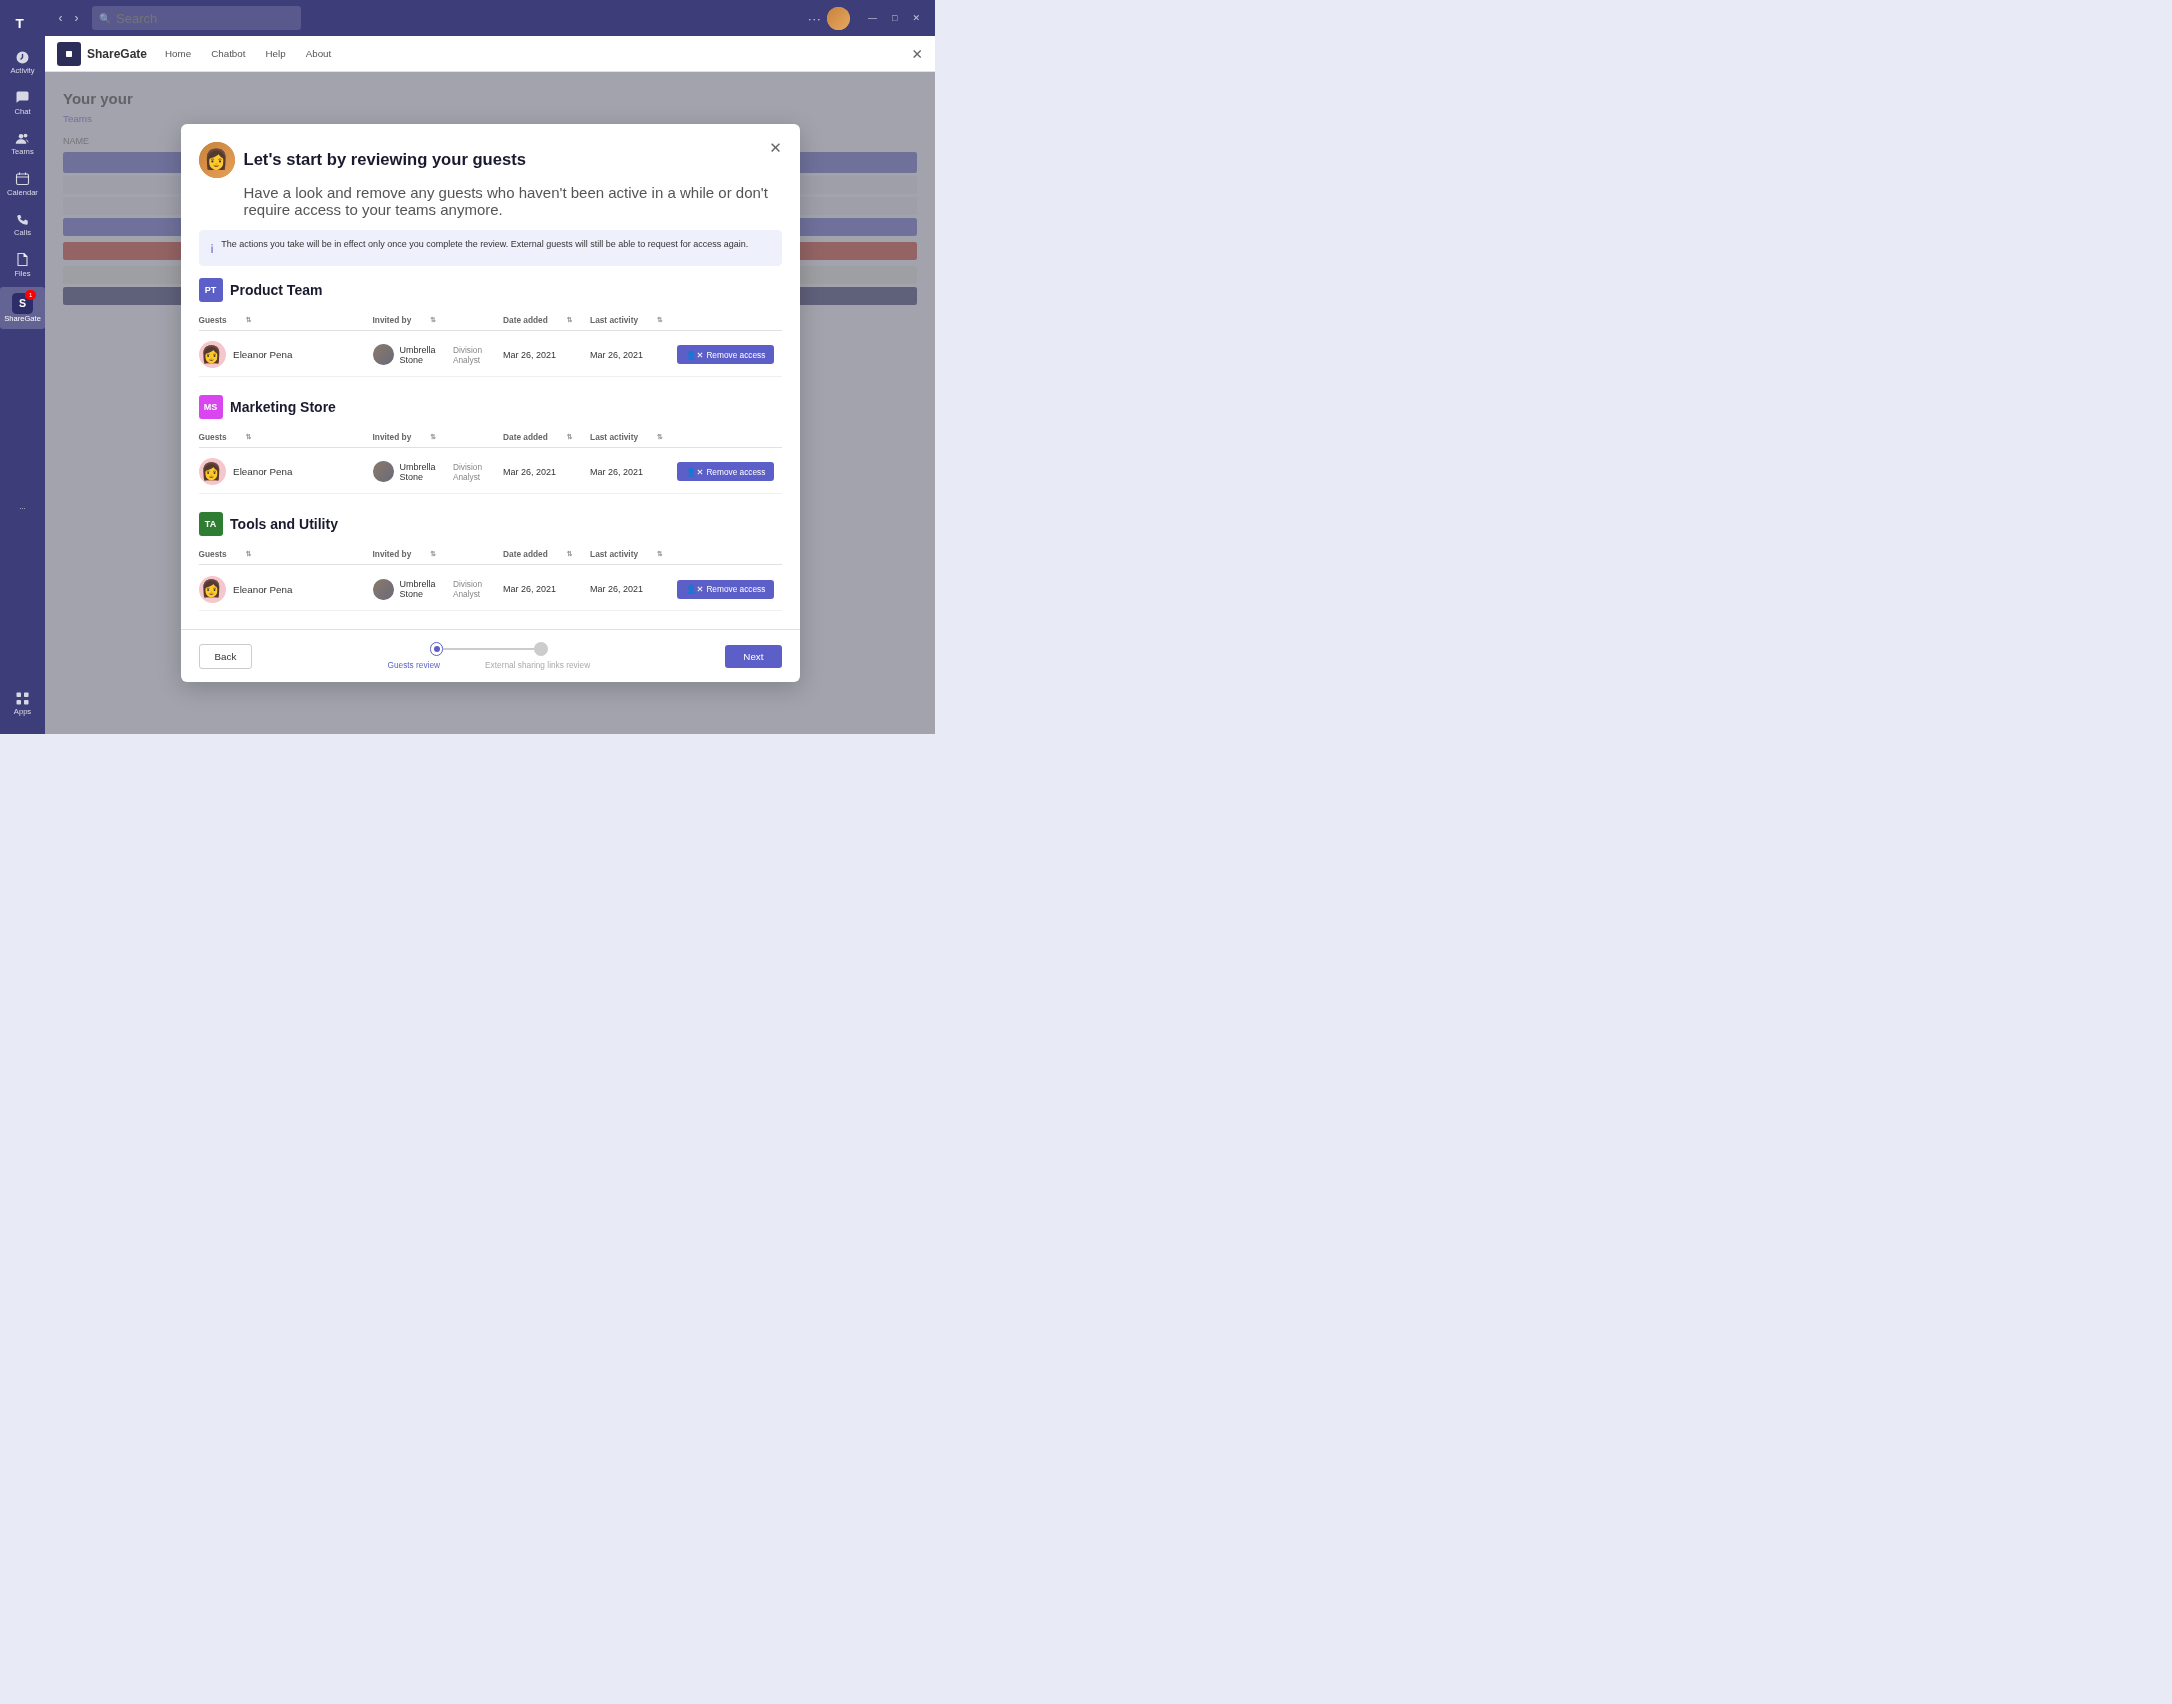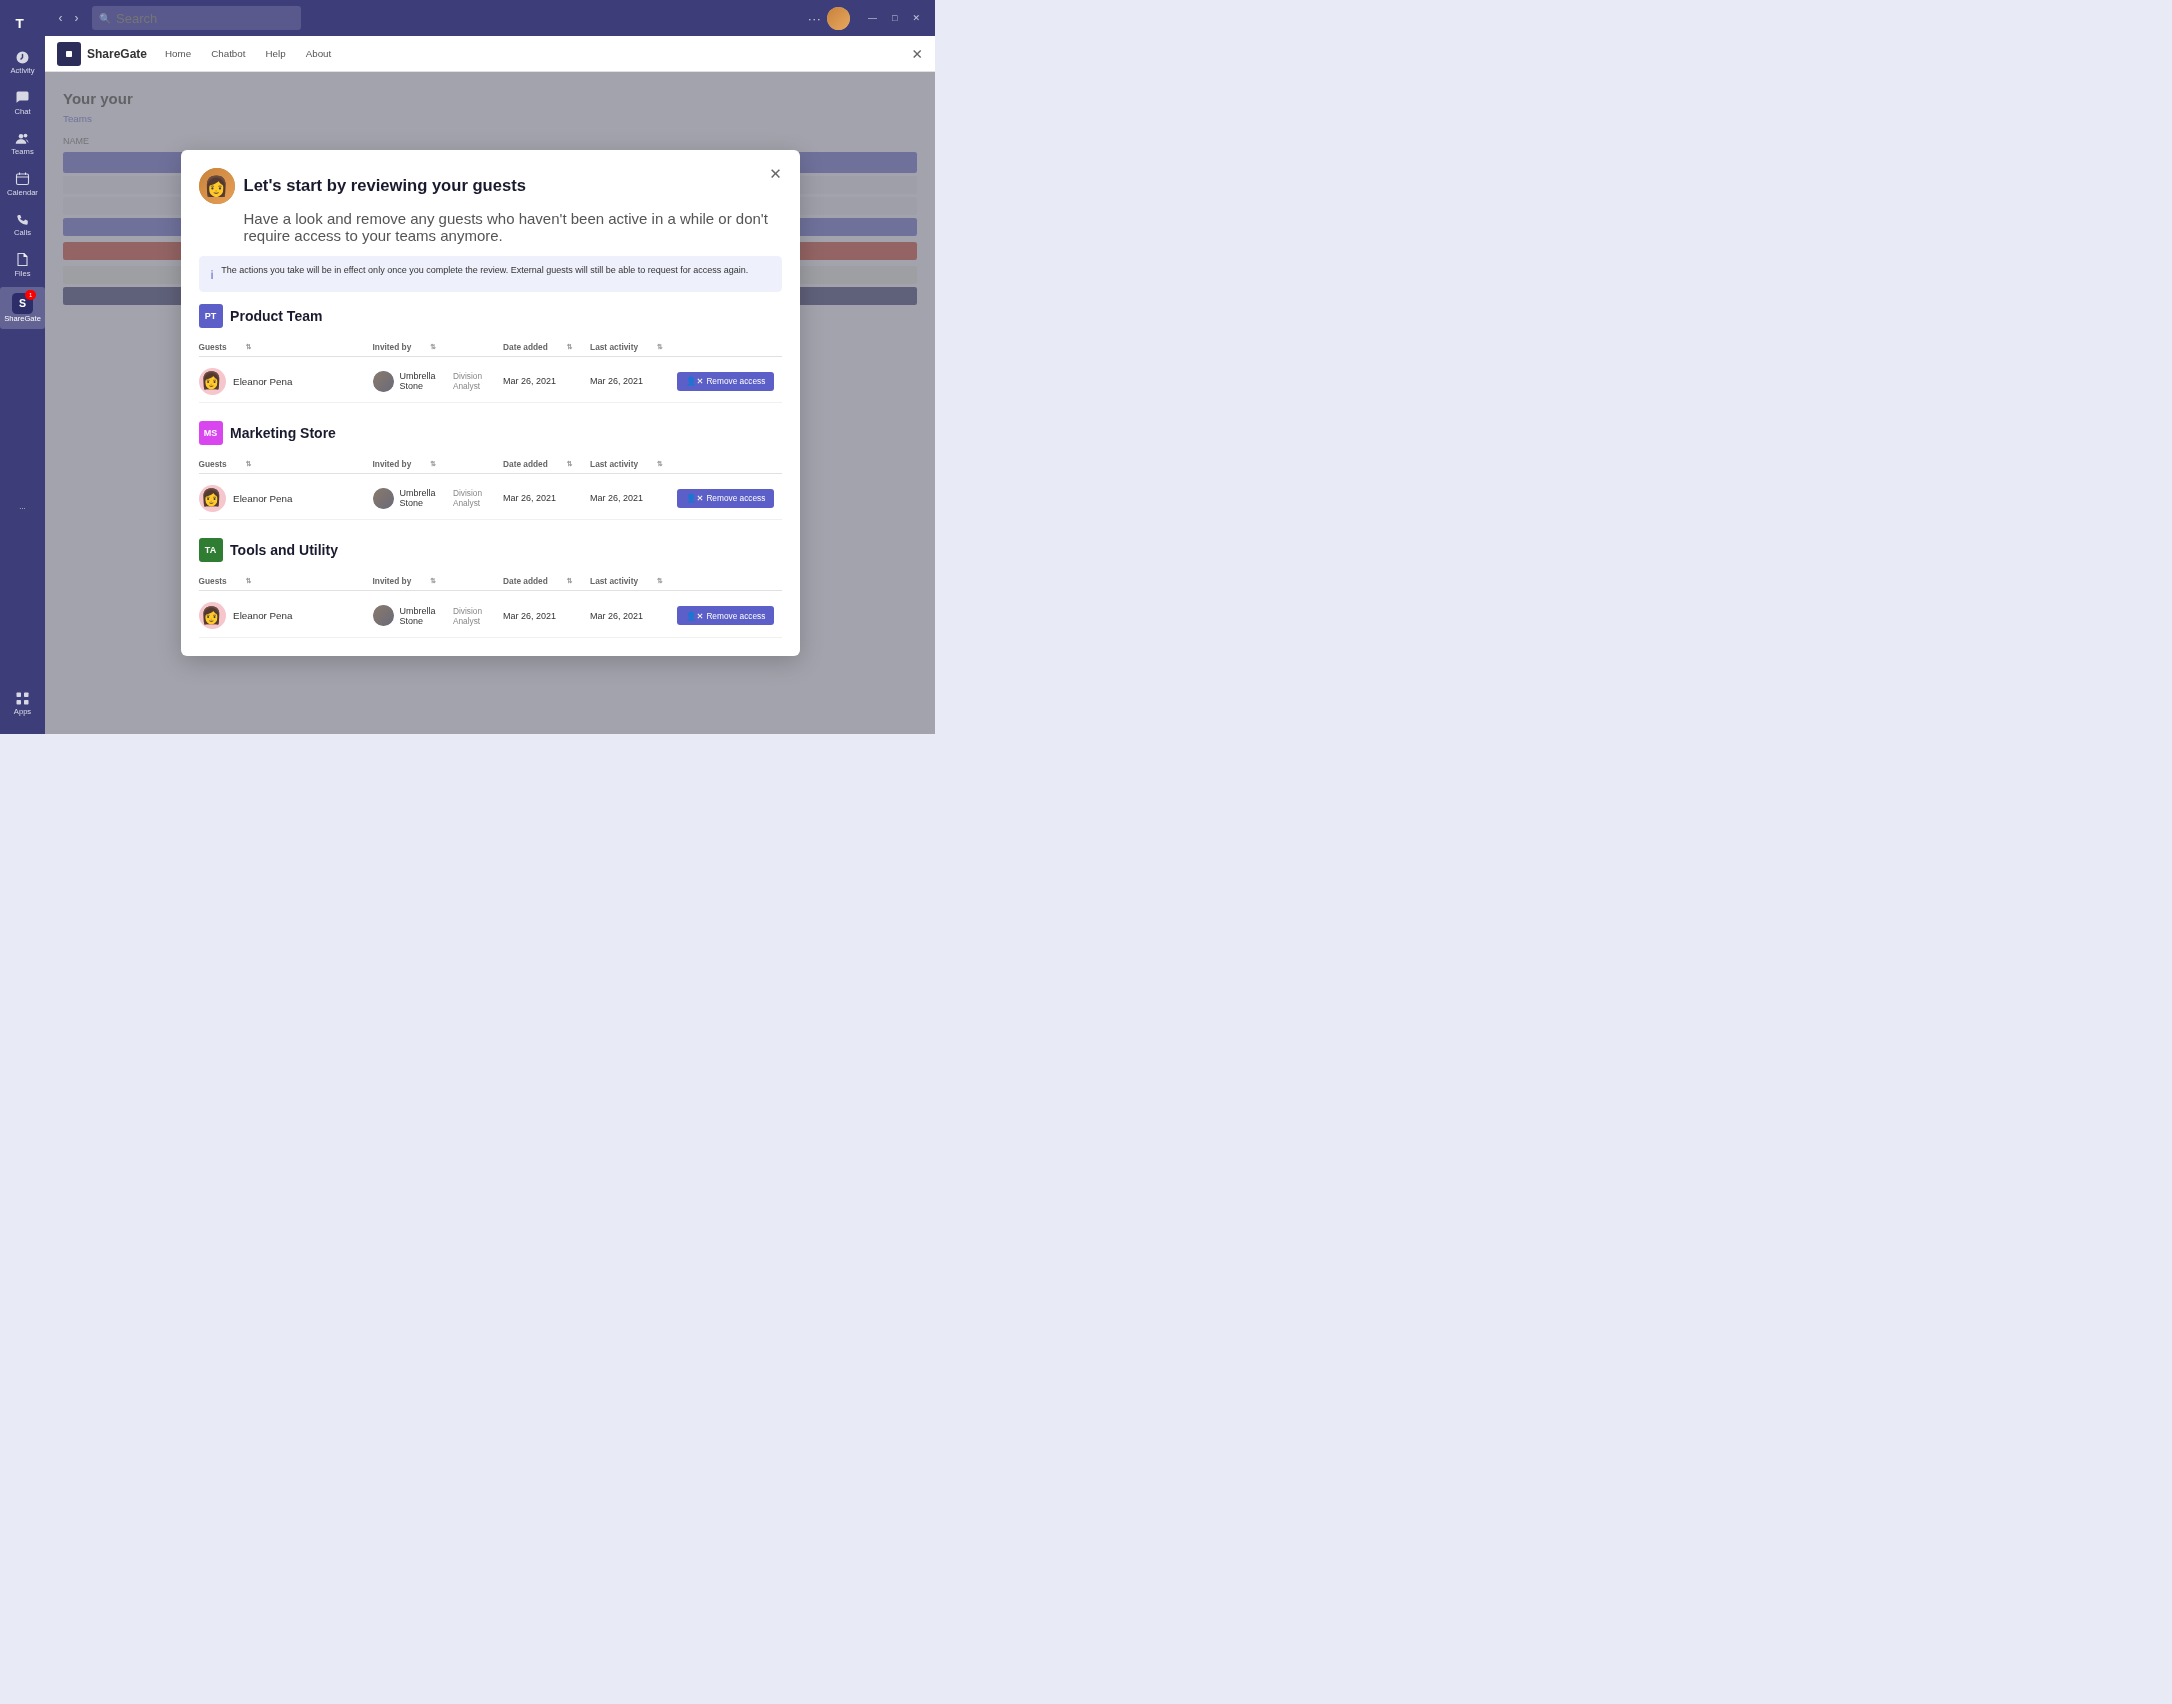--- a/index.html
+++ b/index.html
@@ -800,18 +800,35 @@
               <button class="remove-btn">
                 <span>👤✕</span>
                 <span>Remove access</span>
               </button>
             </div>
           </div>
         </div>
 
       </div>
 
+      <div class="modal-footer">
+        <button class="back-btn">Back</button>
+
+        <div class="stepper">
+          <div class="stepper-track">
+            <div class="step-dot active"></div>
+            <div class="step-line"></div>
+            <div class="step-dot inactive"></div>
+          </div>
+          <div class="stepper-labels">
+            <span class="step-label">Guests review</span>
+            <span class="step-label inactive">External sharing links review</span>
+          </div>
+        </div>
+
+        <button class="next-btn">Next</button>
+      </div>
 
     </div>
   </div>
 
 </div>
 
 
 </body></html>

